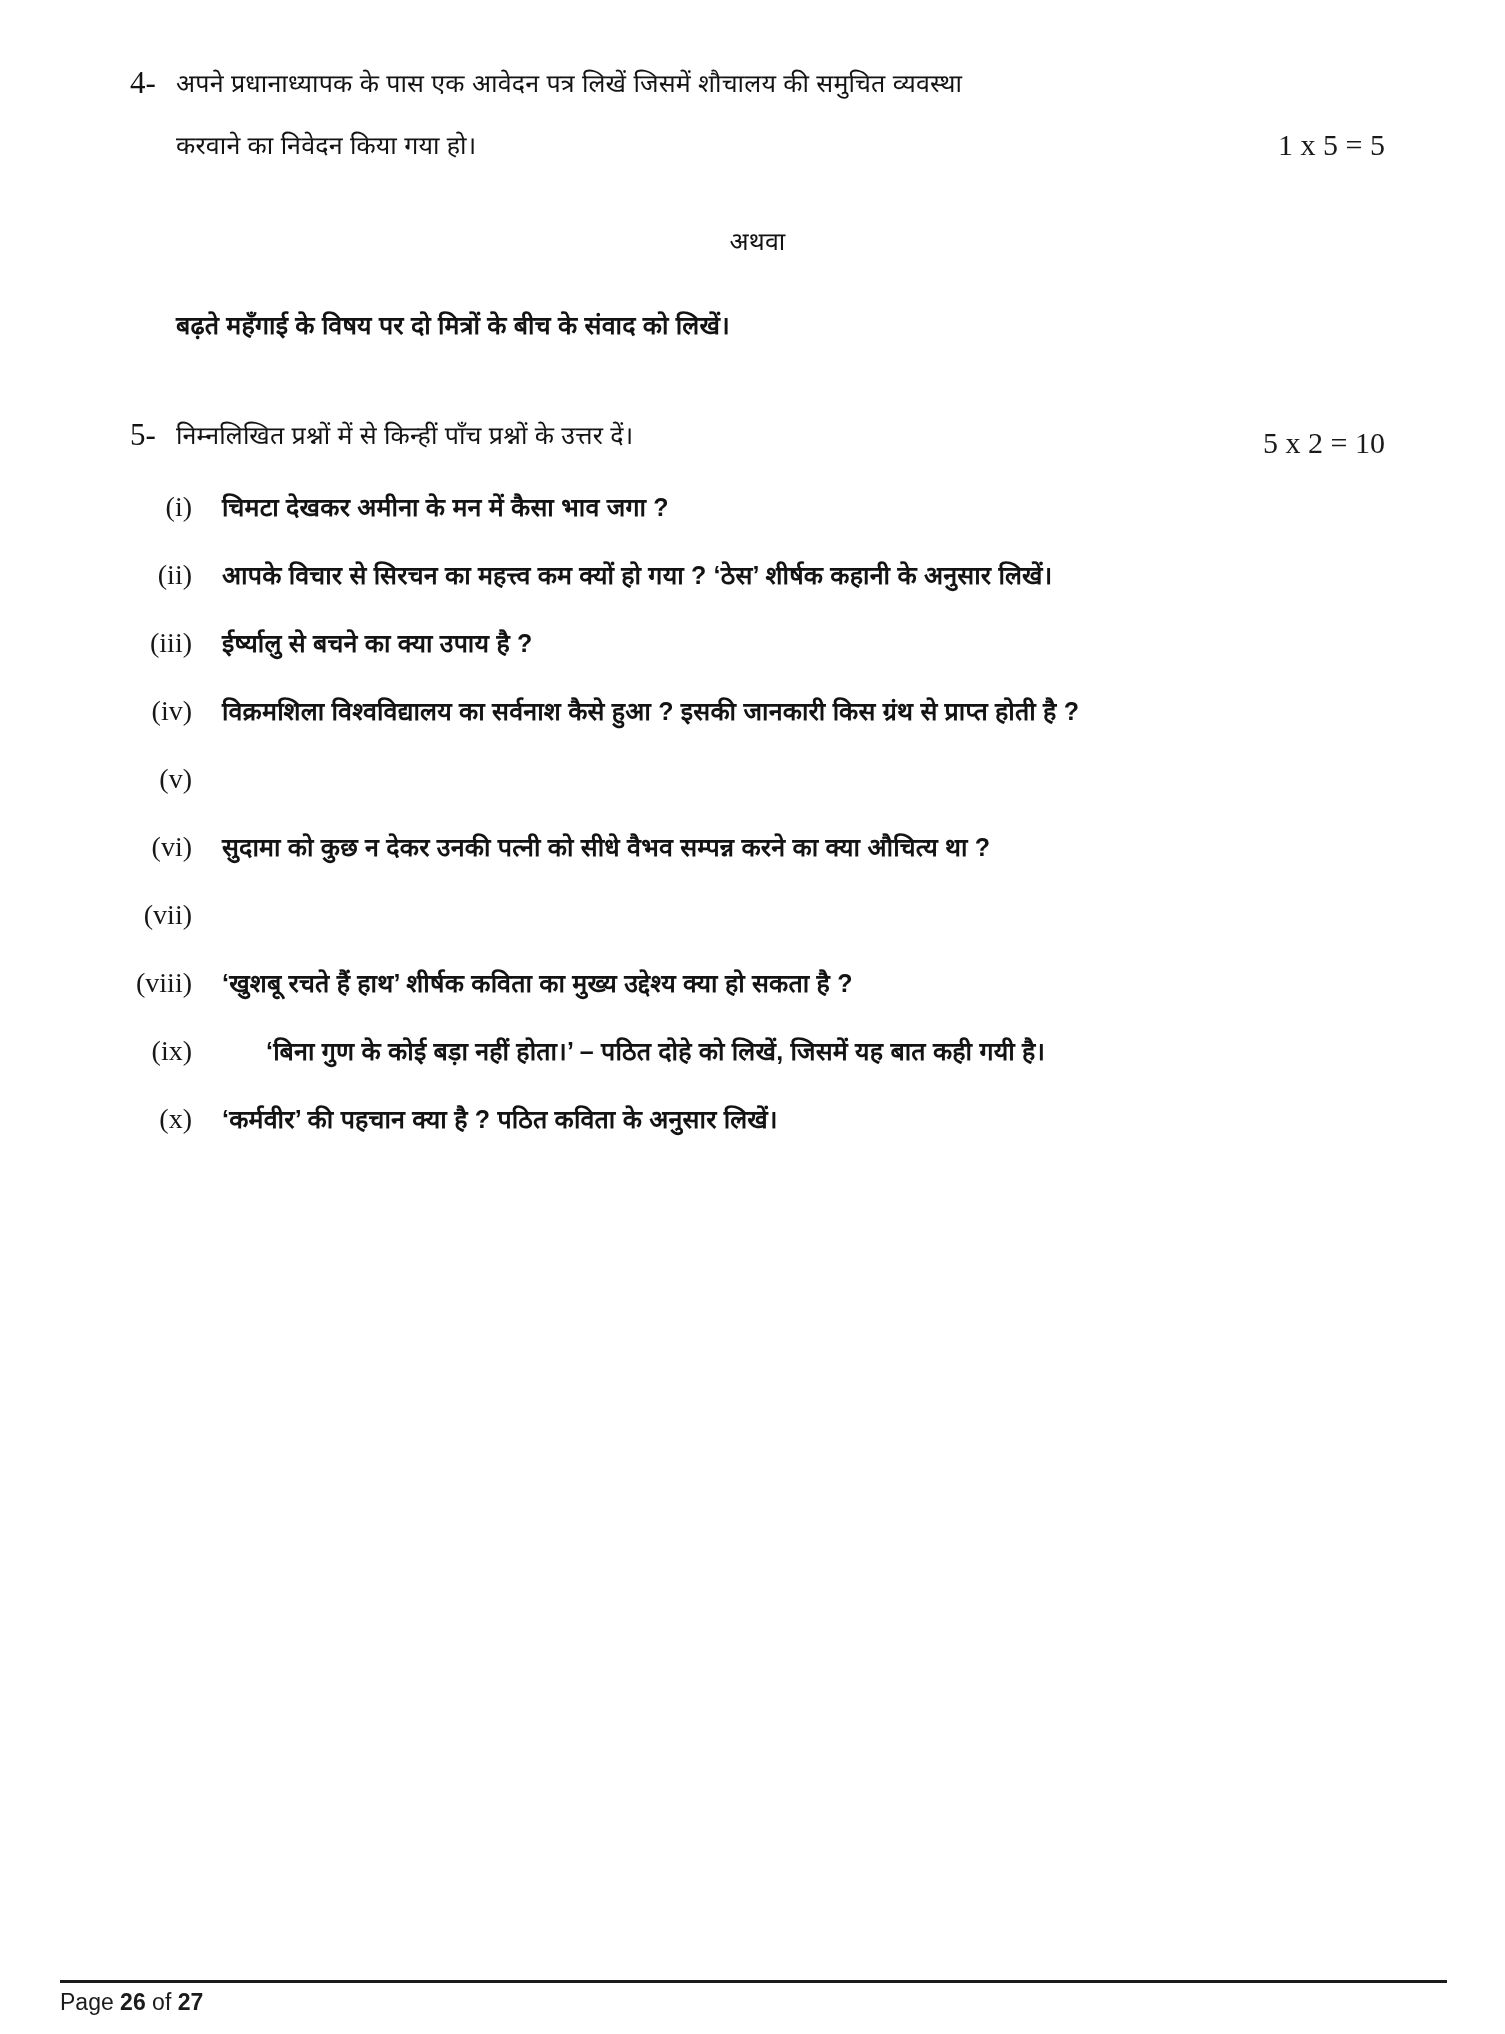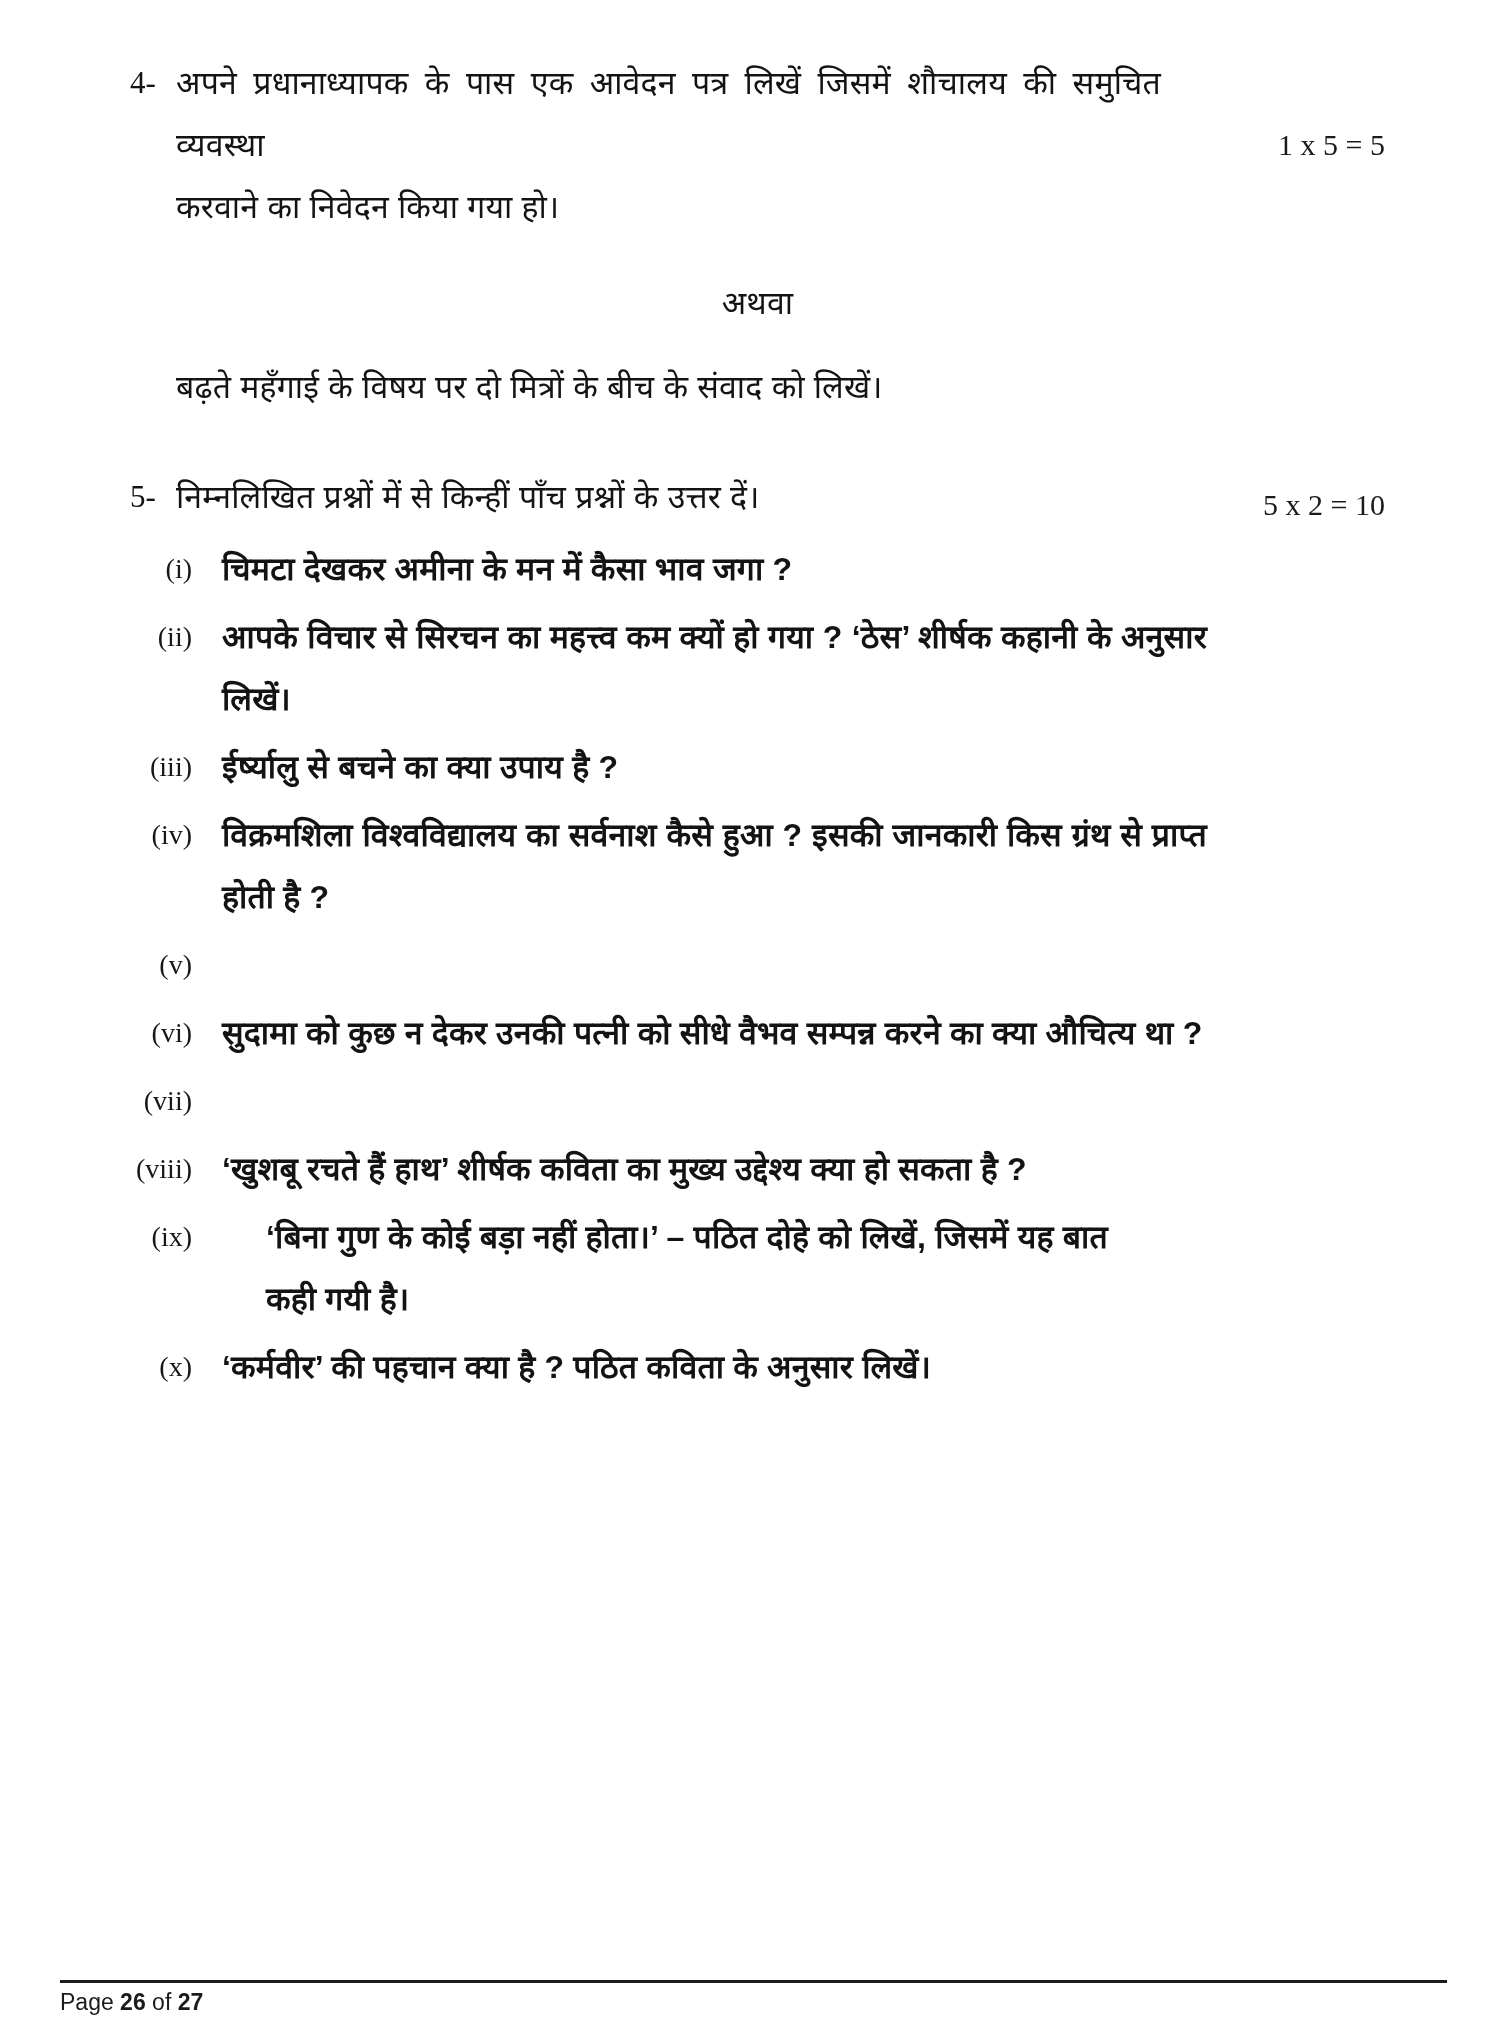--- a/index.html
+++ b/index.html
@@ -46,21 +46,21 @@
     line-height: 62px;
     color: #131313;
     font-family: "Liberation Serif", serif;
   }
   .qbody {
     flex: 1 1 auto;
     min-width: 0;
   }
   .dev {
     font-family: "Liberation Sans", "DejaVu Sans", sans-serif;
-    font-size: 32px;
+    font-size: 25px;
     line-height: 62px;
     color: #131313;
     letter-spacing: 0.2px;
     font-weight: 400;
   }
   .dev.justify {
     text-align: justify;
     text-align-last: left;
   }
   .marks {
@@ -77,20 +77,21 @@
   .athava {
     text-align: center;
     margin-top: 34px;
     margin-bottom: 18px;
   }
 
   
   .altline {
     margin-left: 46px;
     margin-top: 22px;
+    font-weight: bold;
   }
 
   
   .sublist {
     margin-top: 10px;
   }
   .subrow {
     display: flex;
     align-items: flex-start;
     margin-top: 6px;

